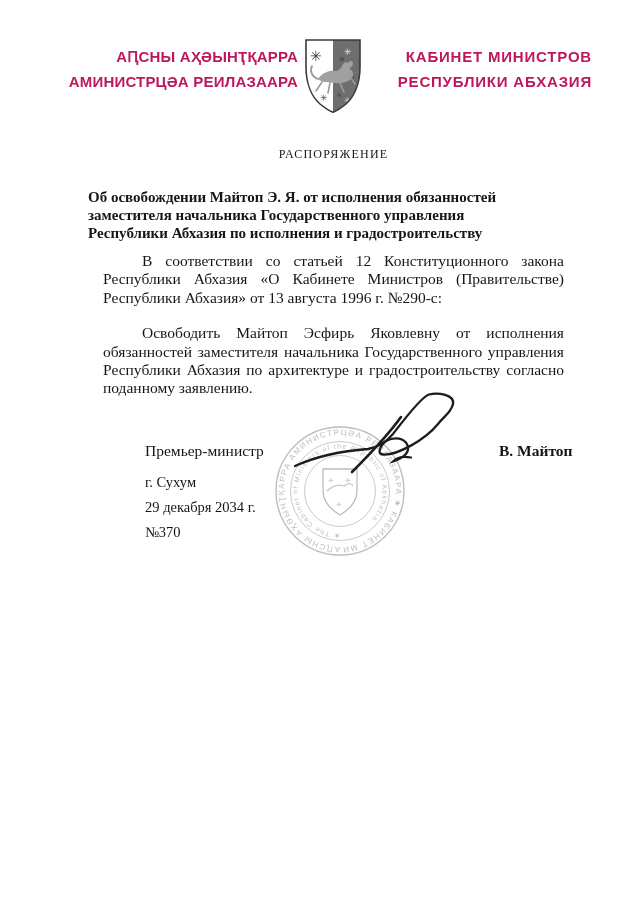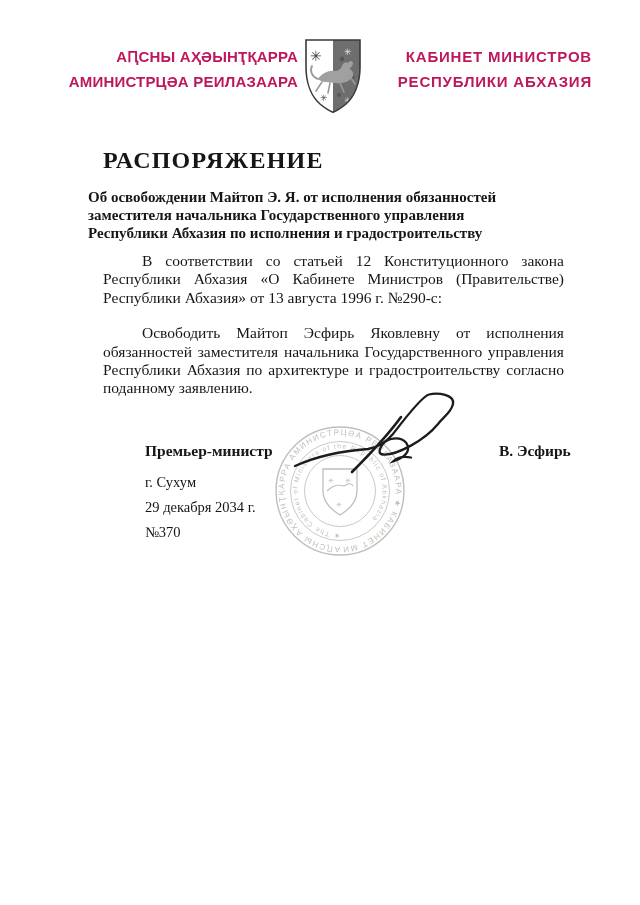--- a/index.html
+++ b/index.html
@@ -22,37 +22,37 @@
     text-align:right;
     color:#be185d;
     white-space:nowrap;
   }
   .org-abkhaz{left:60px;top:44px;width:238px;letter-spacing:0.2px;}
   .org-russian{left:380px;top:44px;width:212px;letter-spacing:0.8px;}
   .emblem{position:absolute;left:302px;top:37px;width:62px;height:76px;}
   
   .doc-title{
     position:absolute;left:103px;top:147px;width:461px;
-    font-weight:bold;font-size:24px;letter-spacing:1.2px;
+    text-align:center;font-weight:normal;font-size:12px;letter-spacing:1.2px;
   }
   .doc-subject{
     position:absolute;left:88px;top:188px;width:490px;
     text-align:left;font-weight:bold;font-size:15px;line-height:18px;
   }
   .doc-subject span{display:block;}
   
   .doc-body{
     position:absolute;left:103px;top:252px;width:461px;
     font-size:15.5px;line-height:18.4px;text-align:justify;
   }
   .doc-body p{margin:0 0 17px 0;text-indent:39px;}
   
   .sig-title{
     position:absolute;left:145px;top:442px;
-    font-weight:bold;font-size:15.5px;white-space:nowrap;
+    font-weight:normal;font-size:15.5px;white-space:nowrap;
   }
   .sig-name{
     position:absolute;left:499px;top:442px;
     font-weight:bold;font-size:15.5px;white-space:nowrap;
   }
   .footer-line{position:absolute;left:145px;font-size:14.5px;white-space:nowrap;}
   .place{top:474px;}
   .date{top:499px;}
   .number{top:524px;}
   
@@ -113,21 +113,21 @@
     <span>заместителя начальника Государственного управления</span>
     <span>Республики Абхазия по исполнения и градостроительству</span>
   </div>
 
   <div class="doc-body">
     <p>В соответствии со статьей 12 Конституционного закона Республики Абхазия «О Кабинете Министров (Правительстве) Республики Абхазия» от 13 августа 1996 г. №290-с:</p>
     <p>Освободить Майтоп Эсфирь Яковлевну от исполнения обязанностей заместителя начальника Государственного управления Республики Абхазия по архитектуре и градостроительству согласно поданному заявлению.</p>
   </div>
 
   <div class="sig-title">Премьер-министр</div>
-  <div class="sig-name">В. Эсфирь</div>
+  <div class="sig-name">В. Майтоп</div>
 
   <div class="stamp">
     <svg viewBox="0 0 136 136" width="136" height="136">
       <defs>
         <path id="ringOuter" d="M 68,124 a 56,56 0 1 1 0.1,0"></path>
         <path id="ringInner" d="M 68,110.5 a 42.5,42.5 0 1 1 0.1,0"></path>
       </defs>
       <circle cx="68" cy="68" r="64" fill="none" stroke="#b2ada7" stroke-width="1.4"></circle>
       <circle cx="68" cy="68" r="49.5" fill="none" stroke="#b8b3ad" stroke-width="0.9"></circle>
       <circle cx="68" cy="68" r="35.5" fill="none" stroke="#b8b3ad" stroke-width="0.9"></circle>

